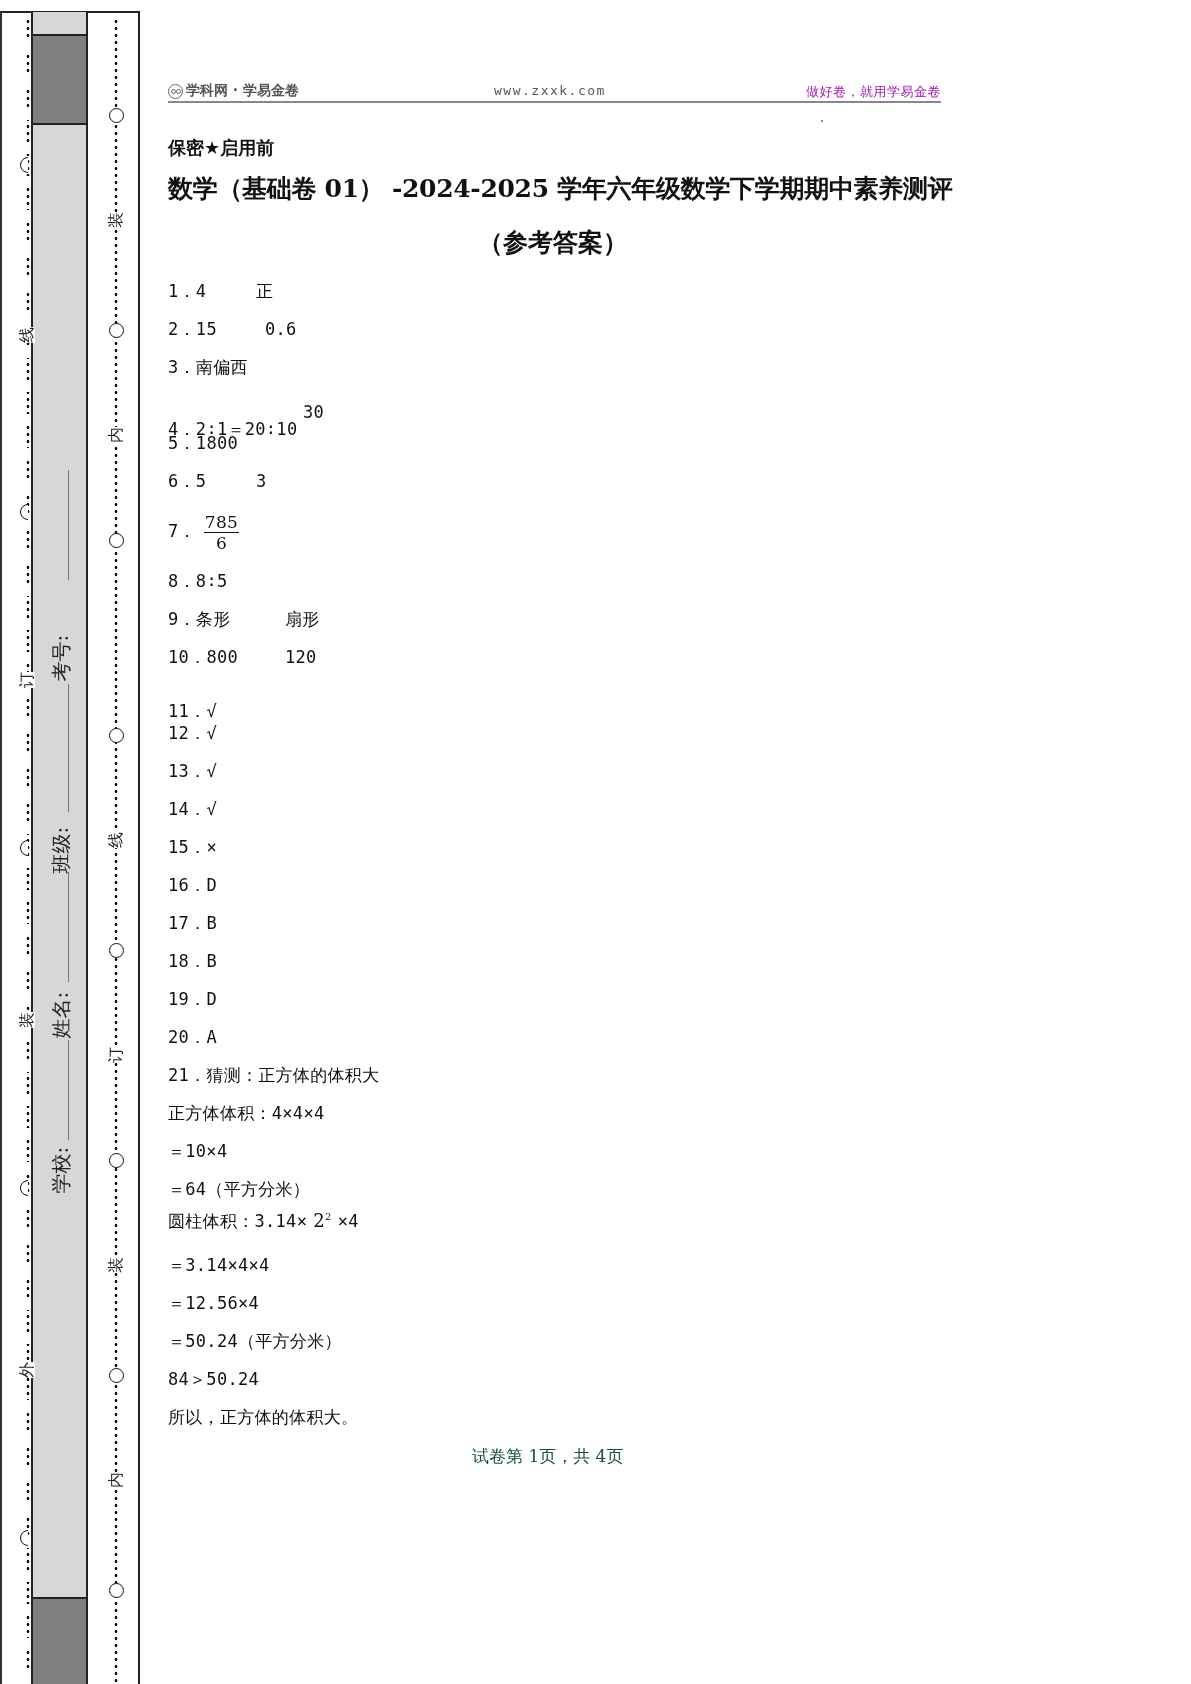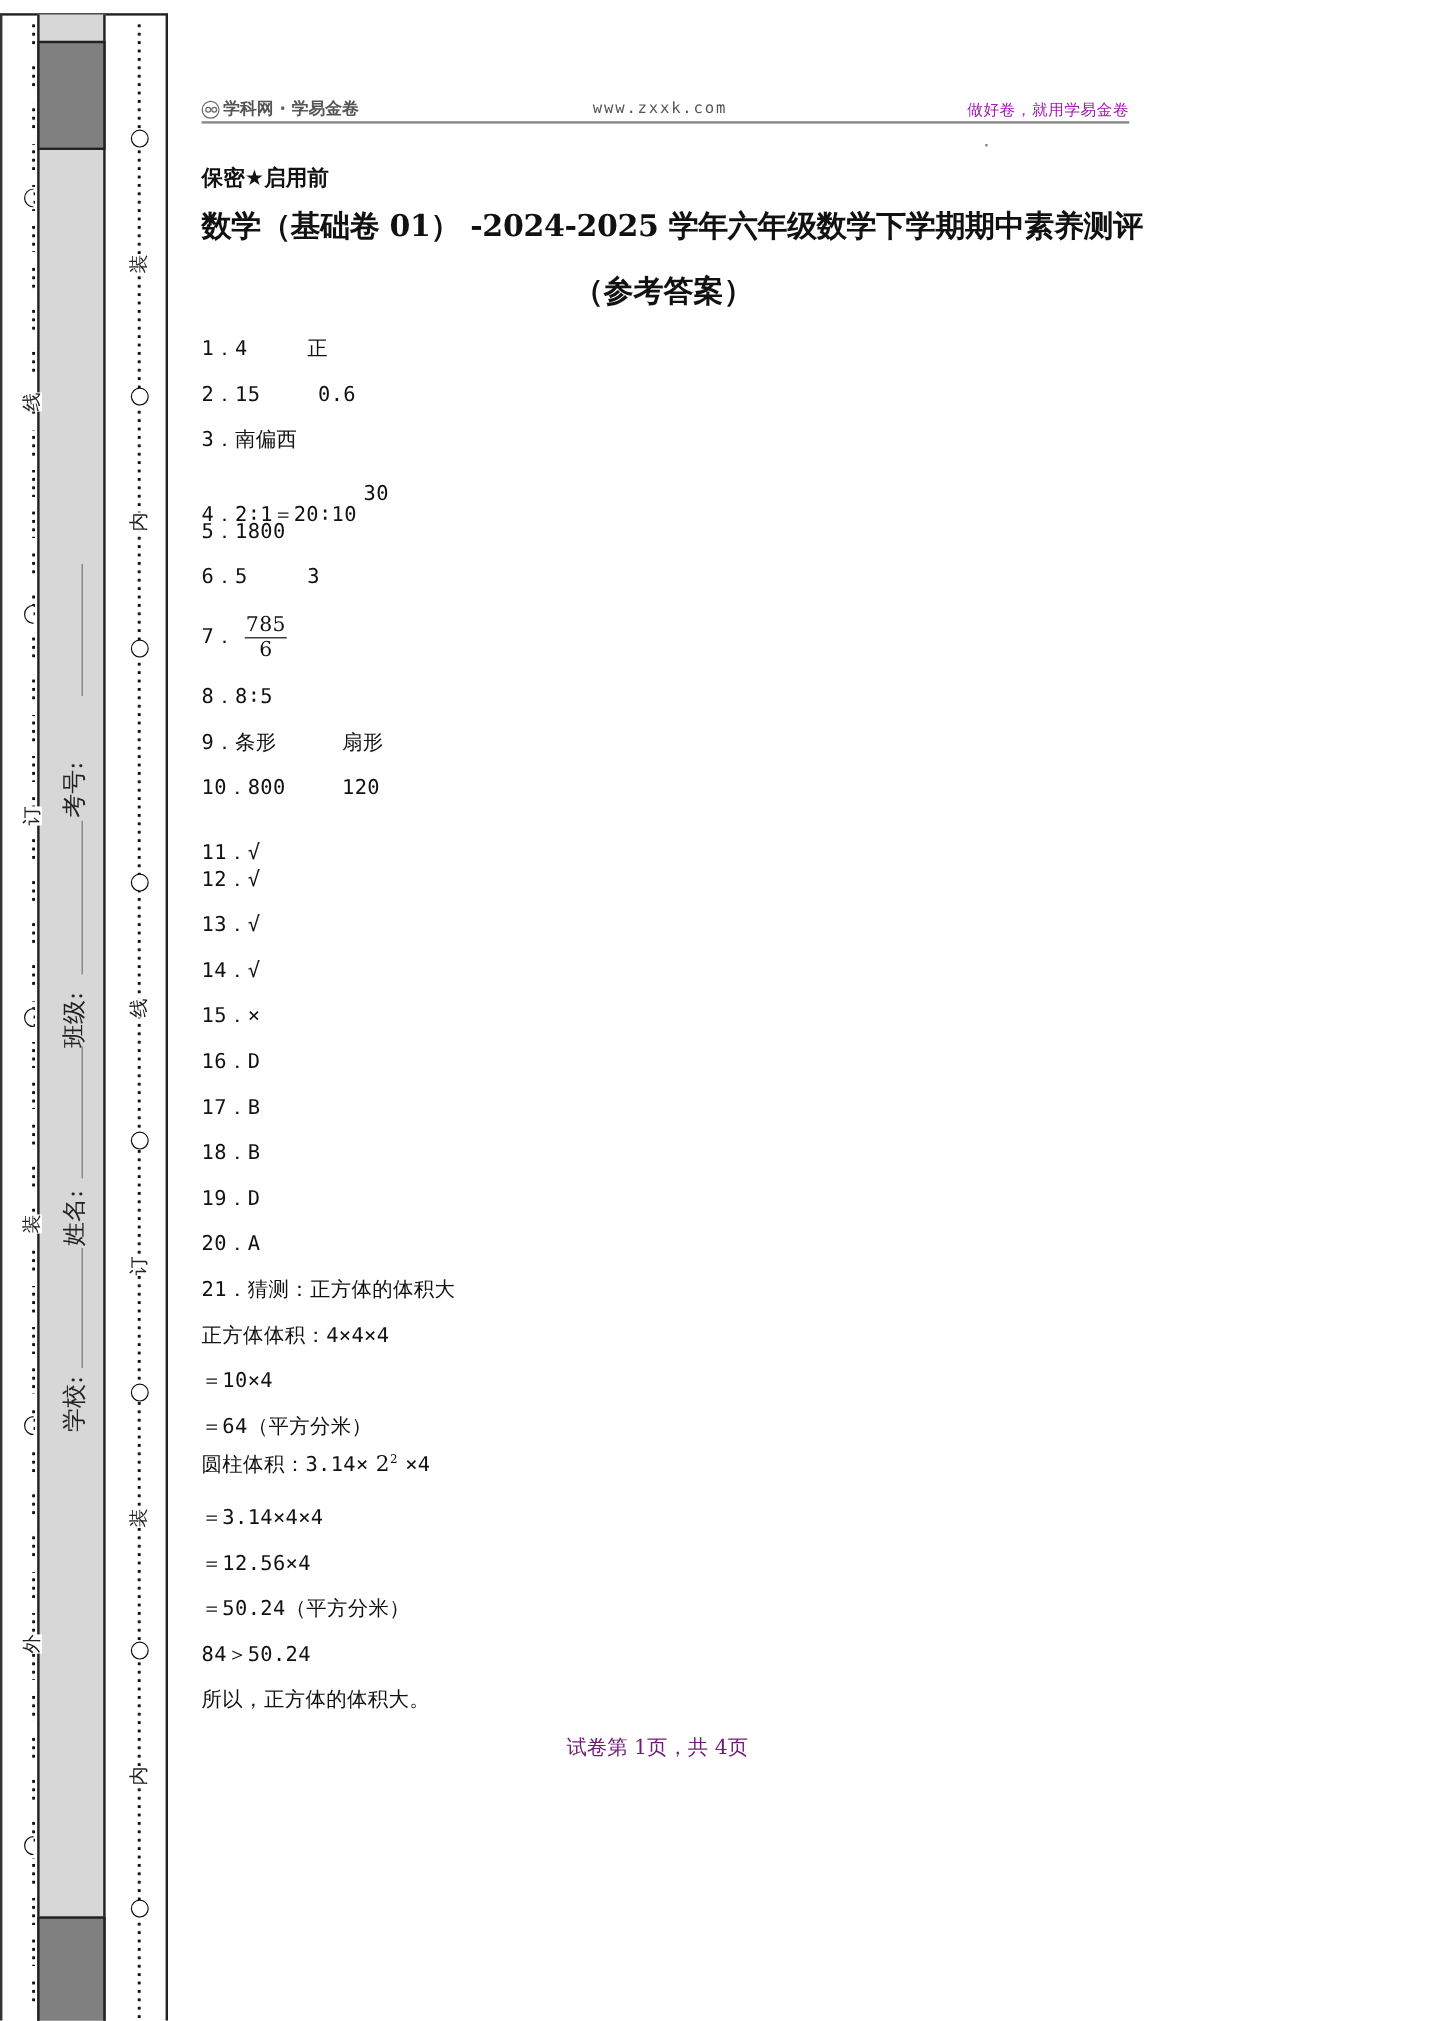--- a/index.html
+++ b/index.html
@@ -53,21 +53,21 @@
   .ans { position:absolute; left:0; height:24px; font-size:17px; line-height:24px; white-space:nowrap;
          font-family:"DejaVu Sans Mono", monospace; letter-spacing:0.3px;text-align:right; }
   .ans .num { display:inline-block; }
   .ans .val { display:inline-block; }
   .frac { display:inline-flex; flex-direction:column; align-items:center; vertical-align:middle;
           font-family:"DejaVu Serif", serif; font-size:17px; line-height:20px; margin-left:8px; }
   .frac .top { border-bottom:1.3px solid #111; padding:0 1px; }
   .sup { font-family:"DejaVu Serif", serif; font-size:18px; }
   .sup sup { font-size:10px; }
 
-  .footer { position:absolute; left:472px; top:1445px; font-family:"DejaVu Serif", serif; font-size:17px; color:#701a75; }
+  .footer { position:absolute; left:472px; top:1445px; font-family:"DejaVu Serif", serif; font-size:17px; color:#14532d; }
 </style>
 </head>
 <body>
 
 <div class="margin">
   <div class="frame-top"></div>
   <div class="frame-left"></div>
   <div class="frame-right"></div>
 
   <div class="strip"></div>

